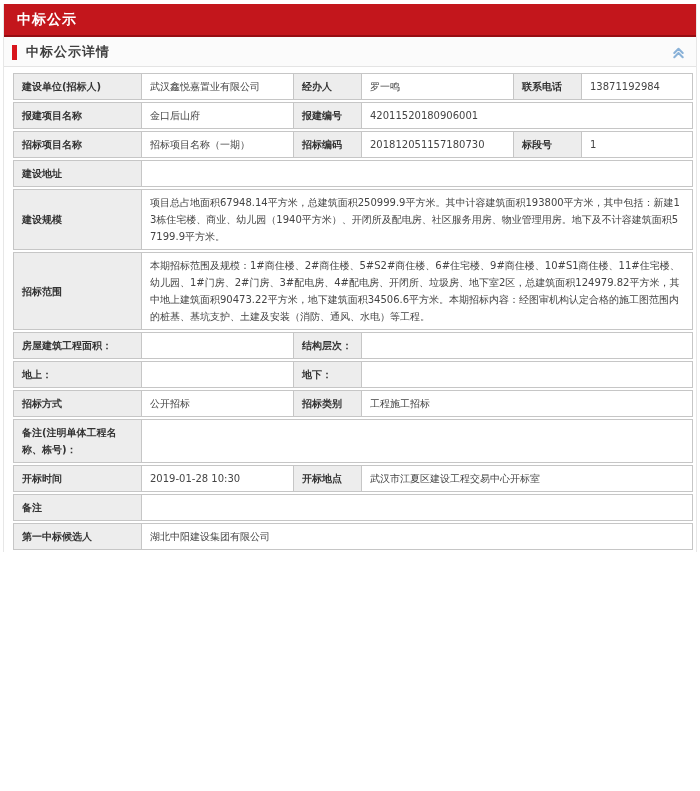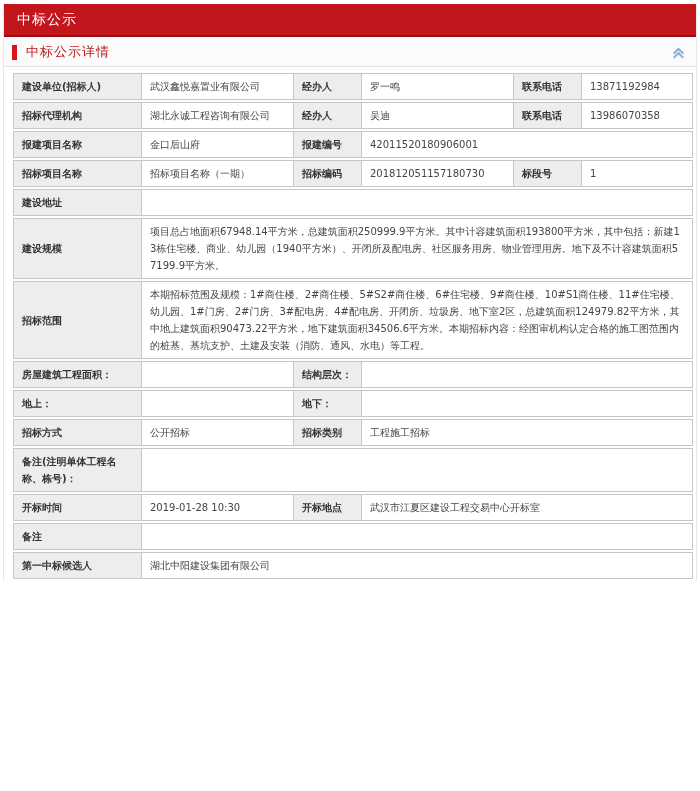--- a/index.html
+++ b/index.html
@@ -14,41 +14,41 @@
     margin: 4px 2px 0 3px;
     border-left: 1px solid #e7e7e7;
     border-right: 1px solid #e7e7e7;
     box-sizing: border-box;
   }
   .titlebar {
     background: var(--header-red, #c3161c);
     border-bottom: 2px solid var(--header-red-dark, #960d12);
     color: #ffffff;
     font-size: 14px;
-    font-weight: normal;
+    font-weight: bold;
     padding: 7px 13px 6px 13px;
     letter-spacing: 1px;
   }
   .section-bar {
     display: flex;
     align-items: center;
     background: #fbfbfb;
     padding: 6px 10px 5px 8px;
     border-bottom: 1px solid #e4e4e4;
   }
   .accent {
     display: inline-block;
     width: 5px; height: 15px;
     background: var(--accent-red, #d8151c);
     margin-right: 9px;
   }
   .section-title {
     font-size: 13px;
-    font-weight: normal;
-    color: #b91c1c;
+    font-weight: bold;
+    color: #404040;
     letter-spacing: 1px;
   }
   .collapse-btn {
     margin-left: auto;
     cursor: pointer;
     line-height: 0;
   }
   .tablewrap { padding: 4px 0 0 9px; }
   table.detail {
     border-collapse: separate;
@@ -110,28 +110,20 @@
       <tbody>
           <tr>
             <td class="label">建设单位(招标人)</td>
             <td class="value">武汉鑫悦嘉置业有限公司</td>
             <td class="label">经办人</td>
             <td class="value">罗一鸣</td>
             <td class="label">联系电话</td>
             <td class="value">13871192984</td>
           </tr>
           <tr>
-            <td class="label">招标代理机构</td>
-            <td class="value">湖北永诚工程咨询有限公司</td>
-            <td class="label">经办人</td>
-            <td class="value">吴迪</td>
-            <td class="label">联系电话</td>
-            <td class="value">13986070358</td>
-          </tr>
-          <tr>
             <td class="label">报建项目名称</td>
             <td class="value">金口后山府</td>
             <td class="label">报建编号</td>
             <td class="value" colspan="3">42011520180906001</td>
           </tr>
           <tr>
             <td class="label">招标项目名称</td>
             <td class="value">招标项目名称（一期）</td>
             <td class="label">招标编码</td>
             <td class="value">201812051157180730</td>

